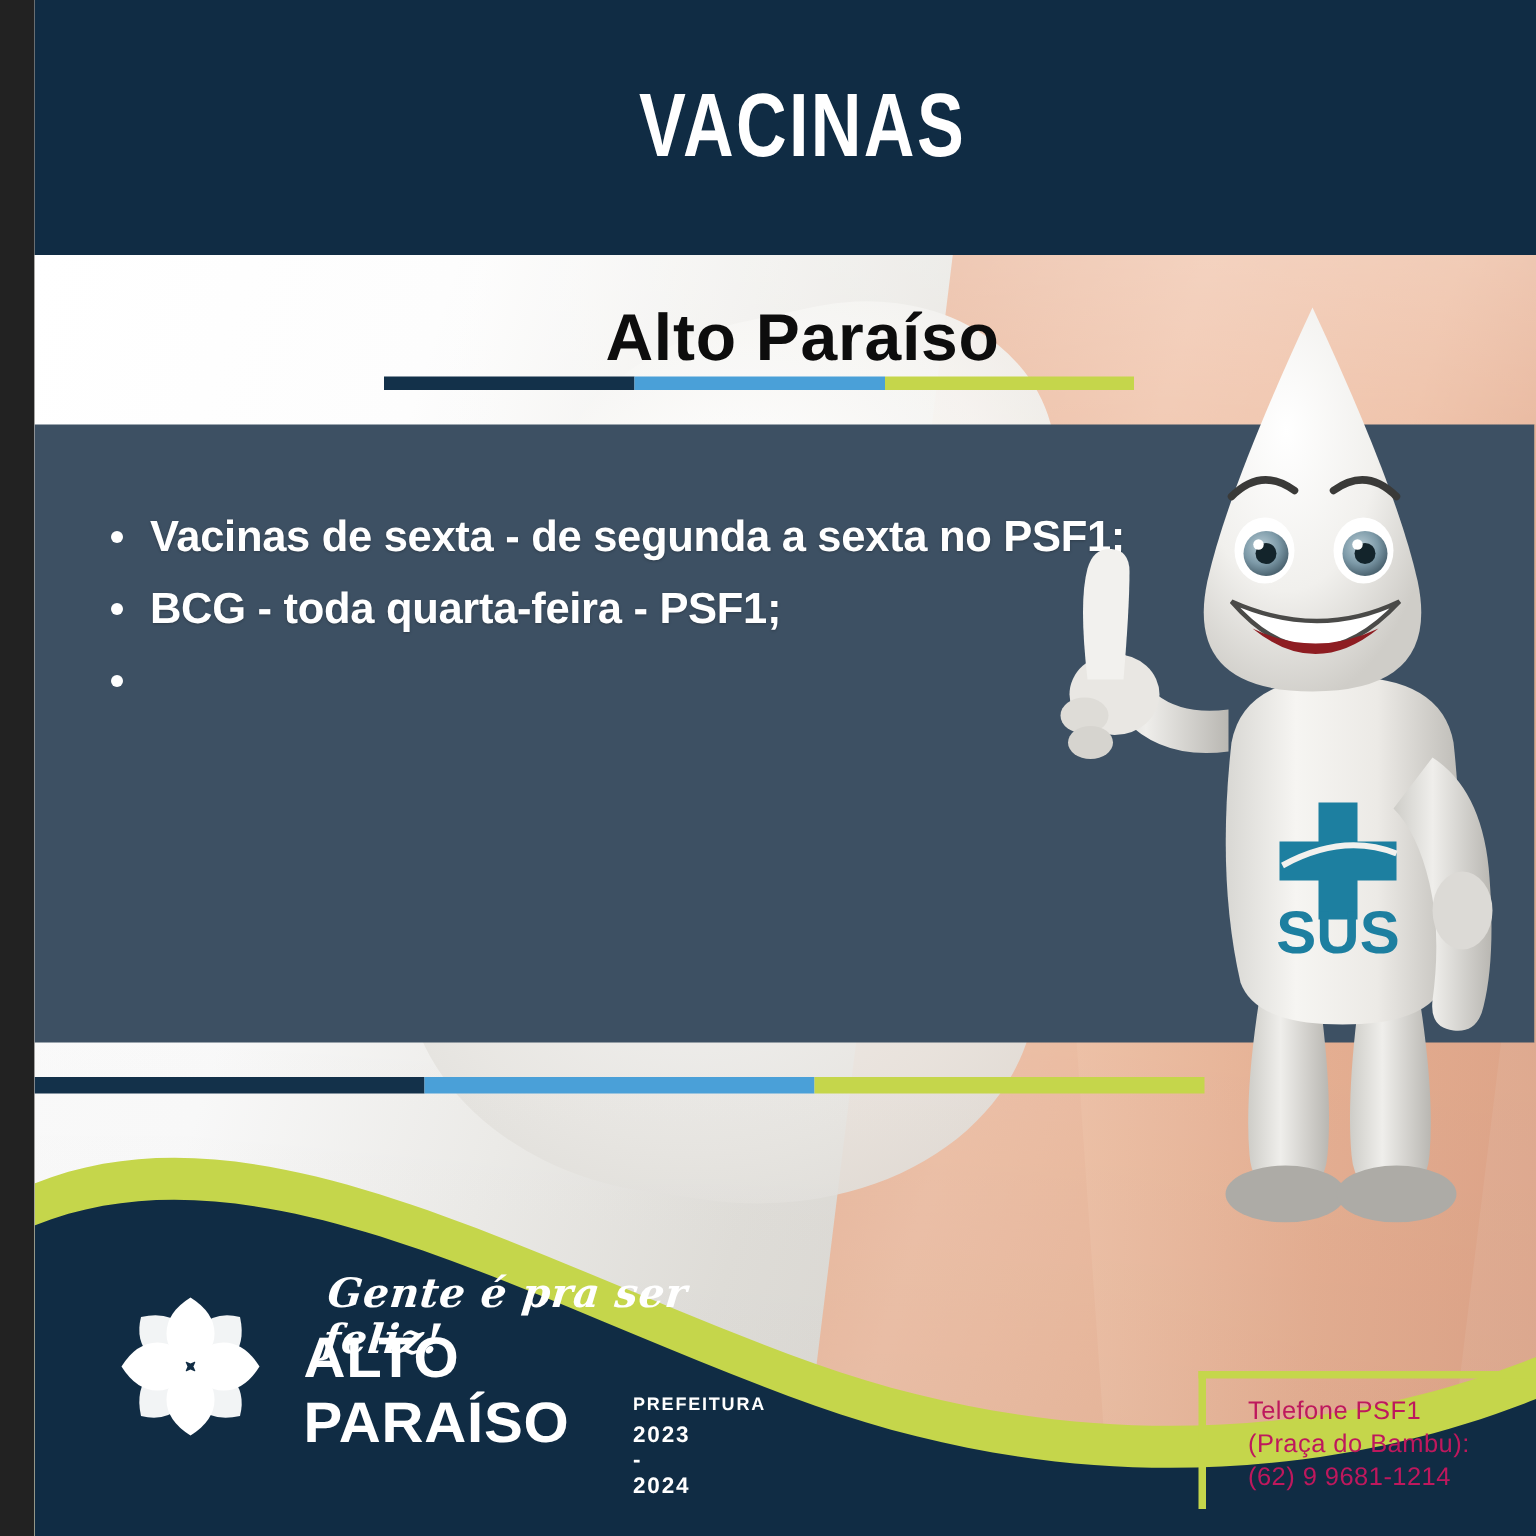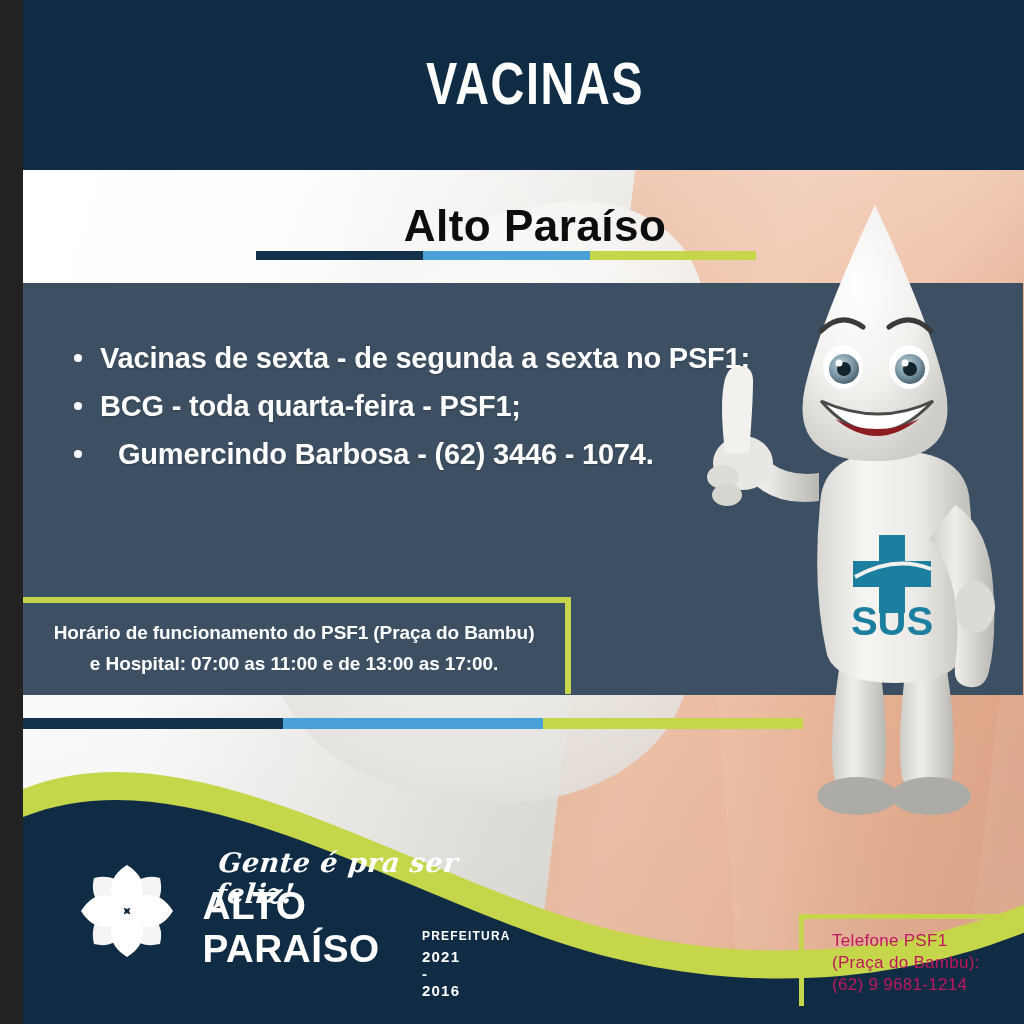--- a/index.html
+++ b/index.html
@@ -182,28 +182,23 @@
   <div class="panel-photo-edge"></div>
 
   <ul class="bullets">
     <li>
       <span>Vacinas de sexta - de segunda a sexta no PSF1;</span>
     </li>
     <li>
       <span>BCG -  toda quarta-feira - PSF1;</span>
     </li>
     <li class="wrap">
-      <span class="cont">Gumercindo Barbosa - (62) 3446 - 1074.</span>
     </li>
   </ul>
 
-  <div class="hours">
-    <div class="l1">Horário de funcionamento do PSF1 (Praça do Bambu)</div>
-    <div class="l2">e Hospital:  07:00 as 11:00 e de 13:00 as 17:00.</div>
-  </div>
 
   <div class="rule rule-bottom">
     <span class="s1"></span>
     <span class="s2"></span>
     <span class="s3"></span>
   </div>
 
   <svg class="mascot" viewBox="0 0 344 620">
     <defs>
       <radialGradient id="headG" cx="38%" cy="32%" r="72%">
@@ -288,21 +283,21 @@
         <path d="M106 60 q-10 16 -24 16 q-14 0 -20 -16 q6 -16 20 -16 q14 0 24 16 z"></path>
         <path d="M27 27 q18 -4 28 6 q10 10 2 24 q-16 4 -24 -4 q-10 -10 -6 -26 z" opacity=".95"></path>
         <path d="M93 93 q-18 4 -28 -6 q-10 -10 -2 -24 q16 -4 24 4 q10 10 6 26 z" opacity=".95"></path>
         <path d="M93 27 q4 18 -6 28 q-10 10 -24 2 q-4 -16 4 -24 q10 -10 26 -6 z" opacity=".95"></path>
         <path d="M27 93 q-4 -18 6 -28 q10 -10 24 -2 q4 16 -4 24 q-10 10 -26 6 z" opacity=".95"></path>
       </g>
     </svg>
     <div class="tagline">Gente é pra ser feliz!</div>
     <div class="l-main1">ALTO PARAÍSO</div>
     <div class="pref">PREFEITURA</div>
-    <div class="years">2021 - 2016</div>
+    <div class="years">2023 - 2024</div>
   </div>
 
   <div class="phone">
     <div>Telefone PSF1</div>
     <div>(Praça do Bambu):</div>
     <div>(62)  9 9681-1214</div>
   </div>
 
 </div>
 

